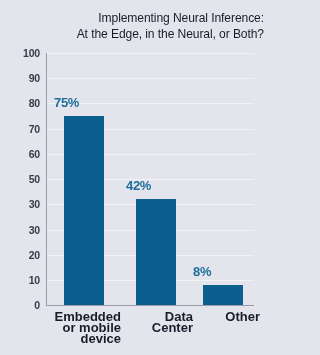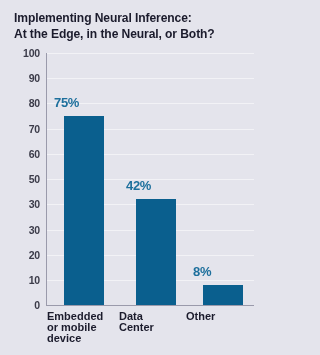--- a/index.html
+++ b/index.html
@@ -22,24 +22,25 @@
     background: #e4e4ec;
   }
 
   
   #chart-title {
     position: absolute;
     left: 14px;
     top: 10px;
     width: 250px;
     font-size: 12.1px;
-    font-weight: bold;
+    font-weight: normal;
     line-height: 16px;
     color: #1b1b2c;
     letter-spacing: -0.1px;
+    text-align: right;
   }
   #chart-title .tline { display: block; white-space: nowrap; }
 
   
   #plot {
     position: absolute;
     left: 0;
     top: 0;
     width: 277px;
     height: 291px;
@@ -93,22 +94,22 @@
     width: 60px;
     text-align: left;
     font-size: 13px;
     font-weight: bold;
     color: #1d6f9c;
     letter-spacing: -0.3px;
   }
   .cat-label {
     position: absolute;
     width: 74px;
-    text-align: left;
-    font-size: 11px;
+    text-align: right;
+    font-size: 13px;
     font-weight: bold;
     color: #1b1b2c;
     line-height: 11px;
     top: 311px;
   }
   .cat-label span { display: block; }
 </style>
 </head>
 <body>
 

